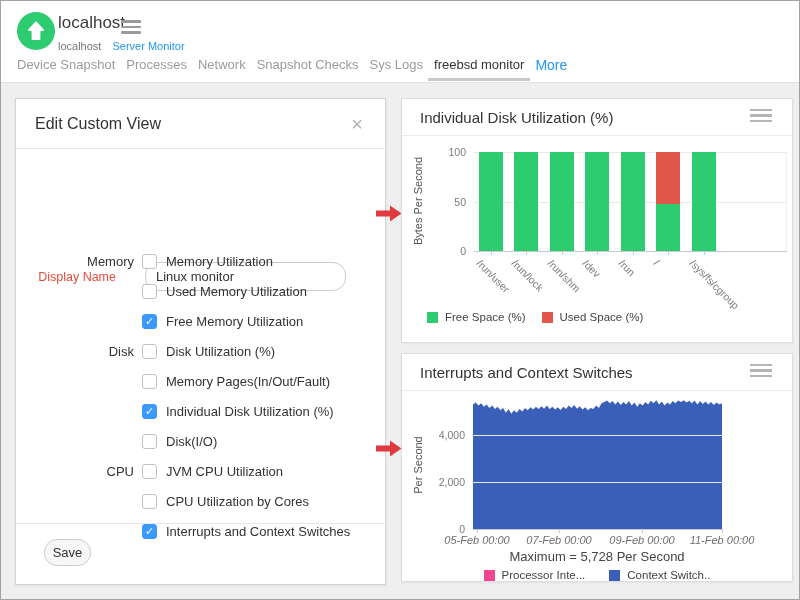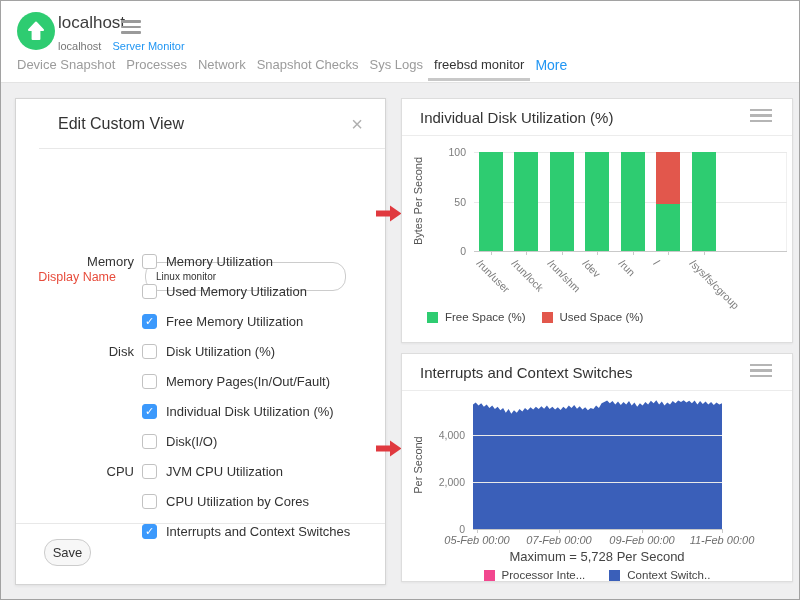--- a/index.html
+++ b/index.html
@@ -16,27 +16,27 @@
   .crumb-host{color:#777;margin-right:11px;}
   .crumb-link{text-decoration:none;cursor:pointer;margin-top:31px;}
   .nav{position:absolute;left:16px;top:56px;display:flex;gap:11px;align-items:flex-start;}
   .nav-item{font-size:13px;color:#9b9b9b;position:relative;cursor:pointer;white-space:nowrap;}
   .nav-item.active{color:#333;}
   .nav-item.active::after{content:"";position:absolute;left:-6px;right:-6px;bottom:-9px;height:3px;background:#c8c8c8;}
   .nav-item.accent{font-size:14px;font-weight:500;}
   
   .modal{position:absolute;left:14px;top:97px;width:371px;height:487px;background:#fff;
          border:1px solid #d4d4d4;box-shadow:0 1px 3px rgba(0,0,0,.07);box-sizing:border-box;}
-  .modal-head{height:49px;border-bottom:1px solid #e8e8e8;display:flex;align-items:center;padding:0 22px 0 19px;margin-left:23px;}
+  .modal-head{height:49px;border-bottom:1px solid #e8e8e8;display:flex;align-items:center;padding:0 22px 0 19px;}
   .modal-head h2{margin:0;font-size:16px;font-weight:500;color:#333;}
   .close{margin-left:auto;font-size:20px;color:#b0b0b0;cursor:pointer;line-height:1;}
   .field-row{position:absolute;left:0;top:163px;width:100%;}
   .field-label{position:absolute;left:0;top:8px;width:100px;text-align:right;font-size:12.5px;}
   .field-input{position:absolute;left:129px;top:0;width:201px;height:29px;border:1px solid #ccc;border-radius:13px;
-               font-size:10px;color:#333;padding:0 10px;box-sizing:border-box;font-family:"Liberation Sans",sans-serif;}
+               font-size:13px;color:#333;padding:0 10px;box-sizing:border-box;font-family:"Liberation Sans",sans-serif;}
   .metric-list{position:absolute;left:0;top:113px;right:0;margin-top:34px;}
   .cb-row{display:flex;align-items:center;height:30px;}
   .group-label{width:126px;padding-right:8px;box-sizing:border-box;text-align:right;font-size:13px;color:#333;flex:none;}
   .checkbox{width:15px;height:15px;border:1px solid #c2c2c2;border-radius:3px;background:#fff;box-sizing:border-box;
             flex:none;font-size:11px;line-height:13px;text-align:center;color:#fff;cursor:pointer;}
   .cb-label{margin-left:9px;font-size:13px;color:#333;cursor:pointer;}
   .modal-foot{position:absolute;left:0;right:0;bottom:0;height:60px;border-top:1px solid #e8e8e8;}
   .save-btn{position:absolute;left:28px;top:15px;min-width:47px;height:27px;background:#f7f7f7;border:1px solid #ccc;
             border-radius:13px;font-size:13px;color:#333;cursor:pointer;font-family:"Liberation Sans",sans-serif;}
   

